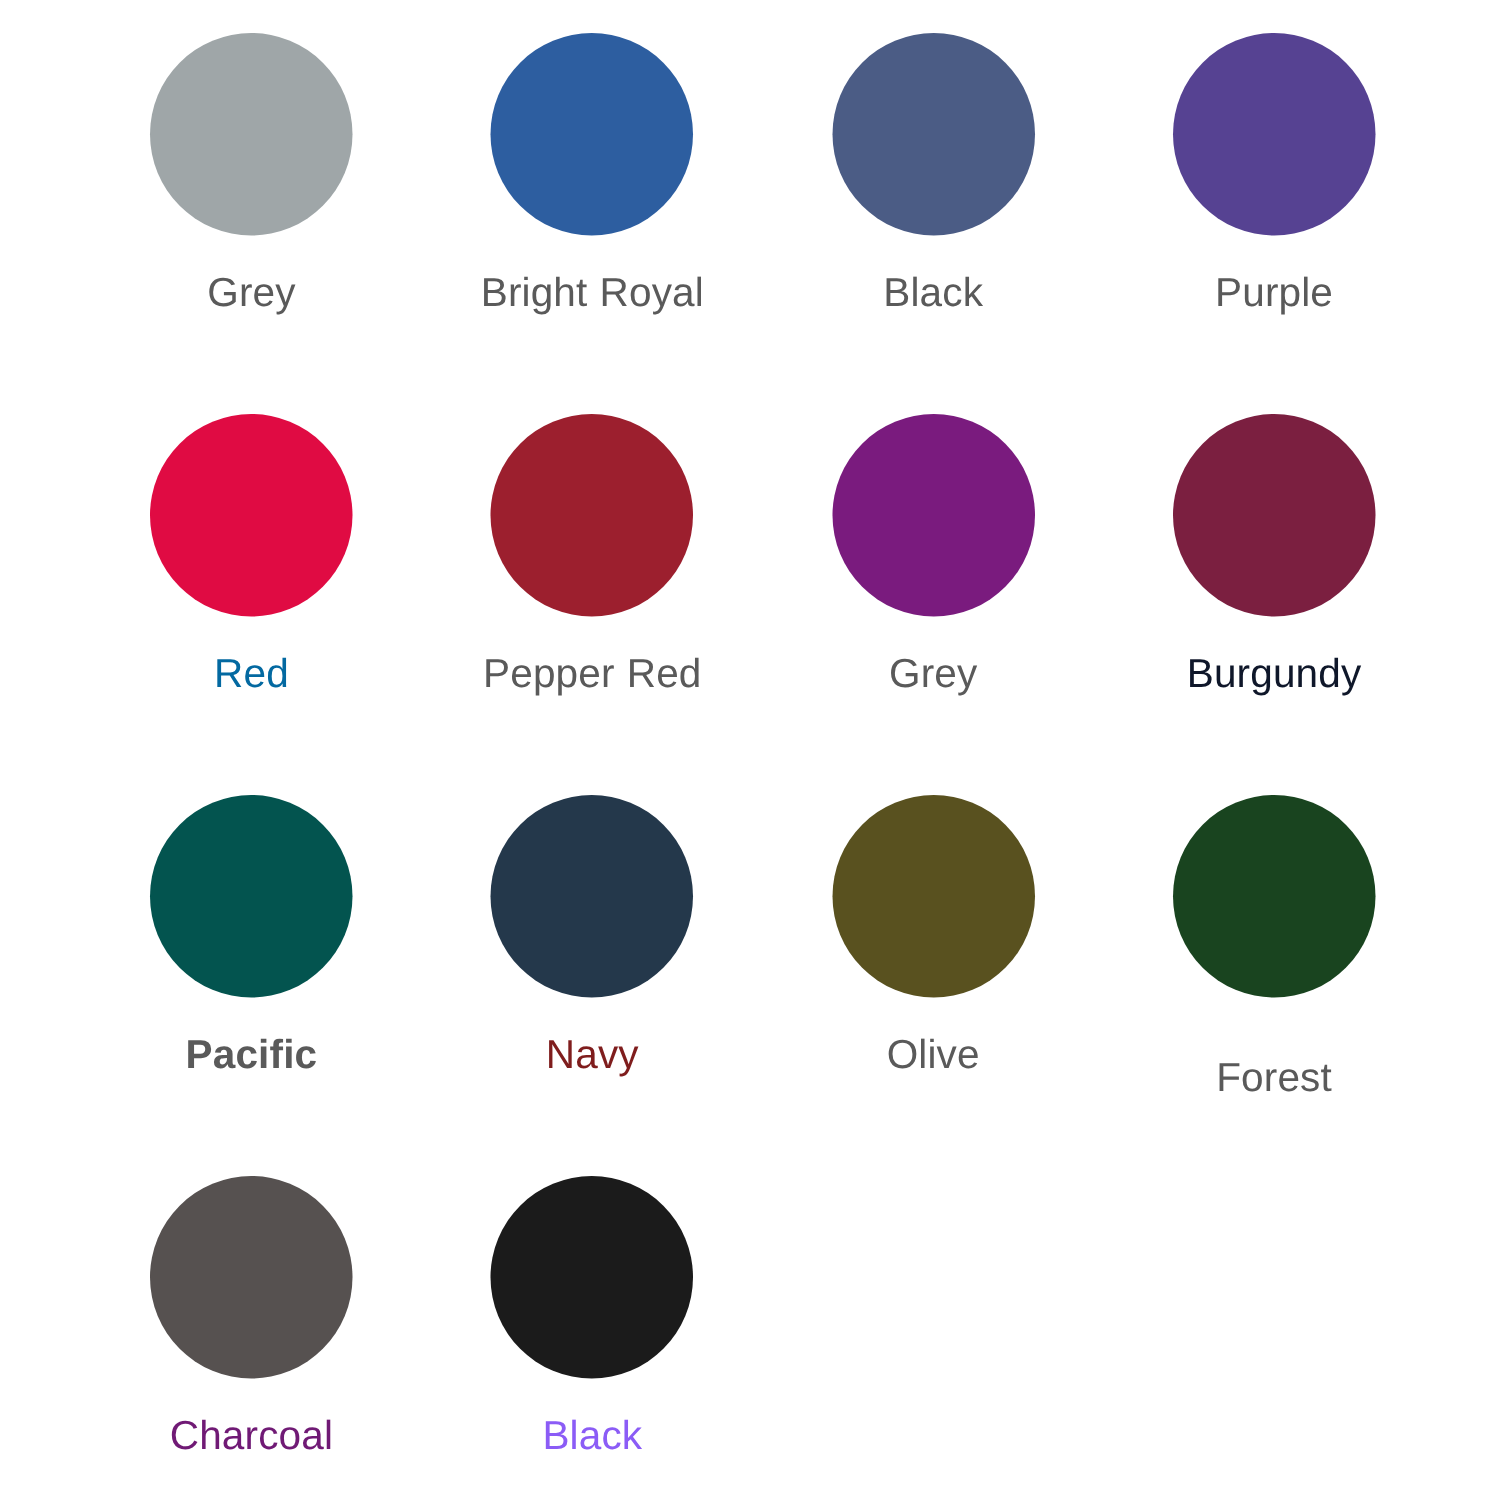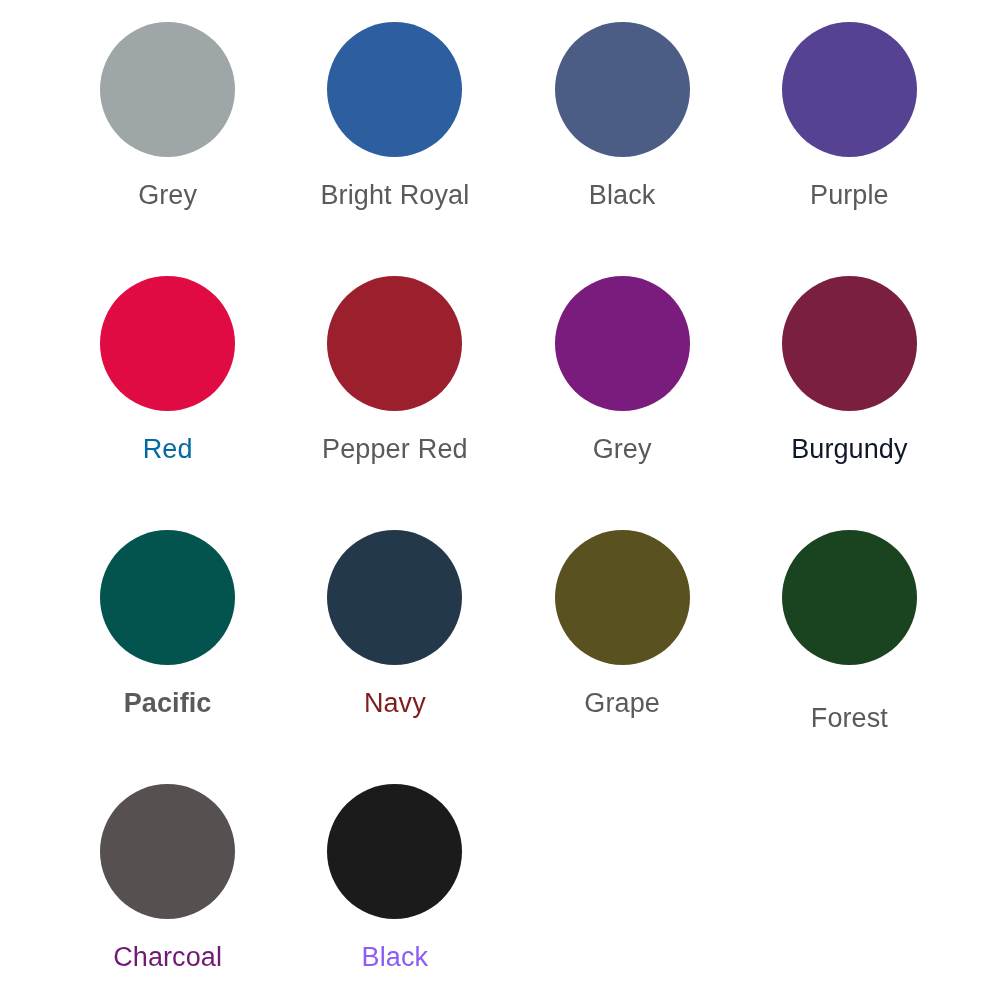--- a/index.html
+++ b/index.html
@@ -105,21 +105,21 @@
     <div class="swatch-label" style="color: rgb(90, 90, 90); font-weight: bold;">Pacific</div>
   </div>
 
   <div class="swatch">
     <div class="swatch-dot" style="background-color: rgb(36, 56, 75);"></div>
     <div class="swatch-label" style="color: #7f1d1d;">Navy</div>
   </div>
 
   <div class="swatch">
     <div class="swatch-dot" style="background-color: rgb(89, 81, 31);"></div>
-    <div class="swatch-label" style="color: rgb(90, 90, 90);">Grape</div>
+    <div class="swatch-label" style="color: rgb(90, 90, 90);">Olive</div>
   </div>
 
   <div class="swatch">
     <div class="swatch-dot" style="background-color: rgb(25, 68, 31);"></div>
     <div class="swatch-label" style="color: rgb(90, 90, 90); margin-top: 34px;">Forest</div>
   </div>
 
   <div class="swatch">
     <div class="swatch-dot" style="background-color: rgb(86, 81, 80);"></div>
     <div class="swatch-label" style="color: #701a75;">Charcoal</div>

